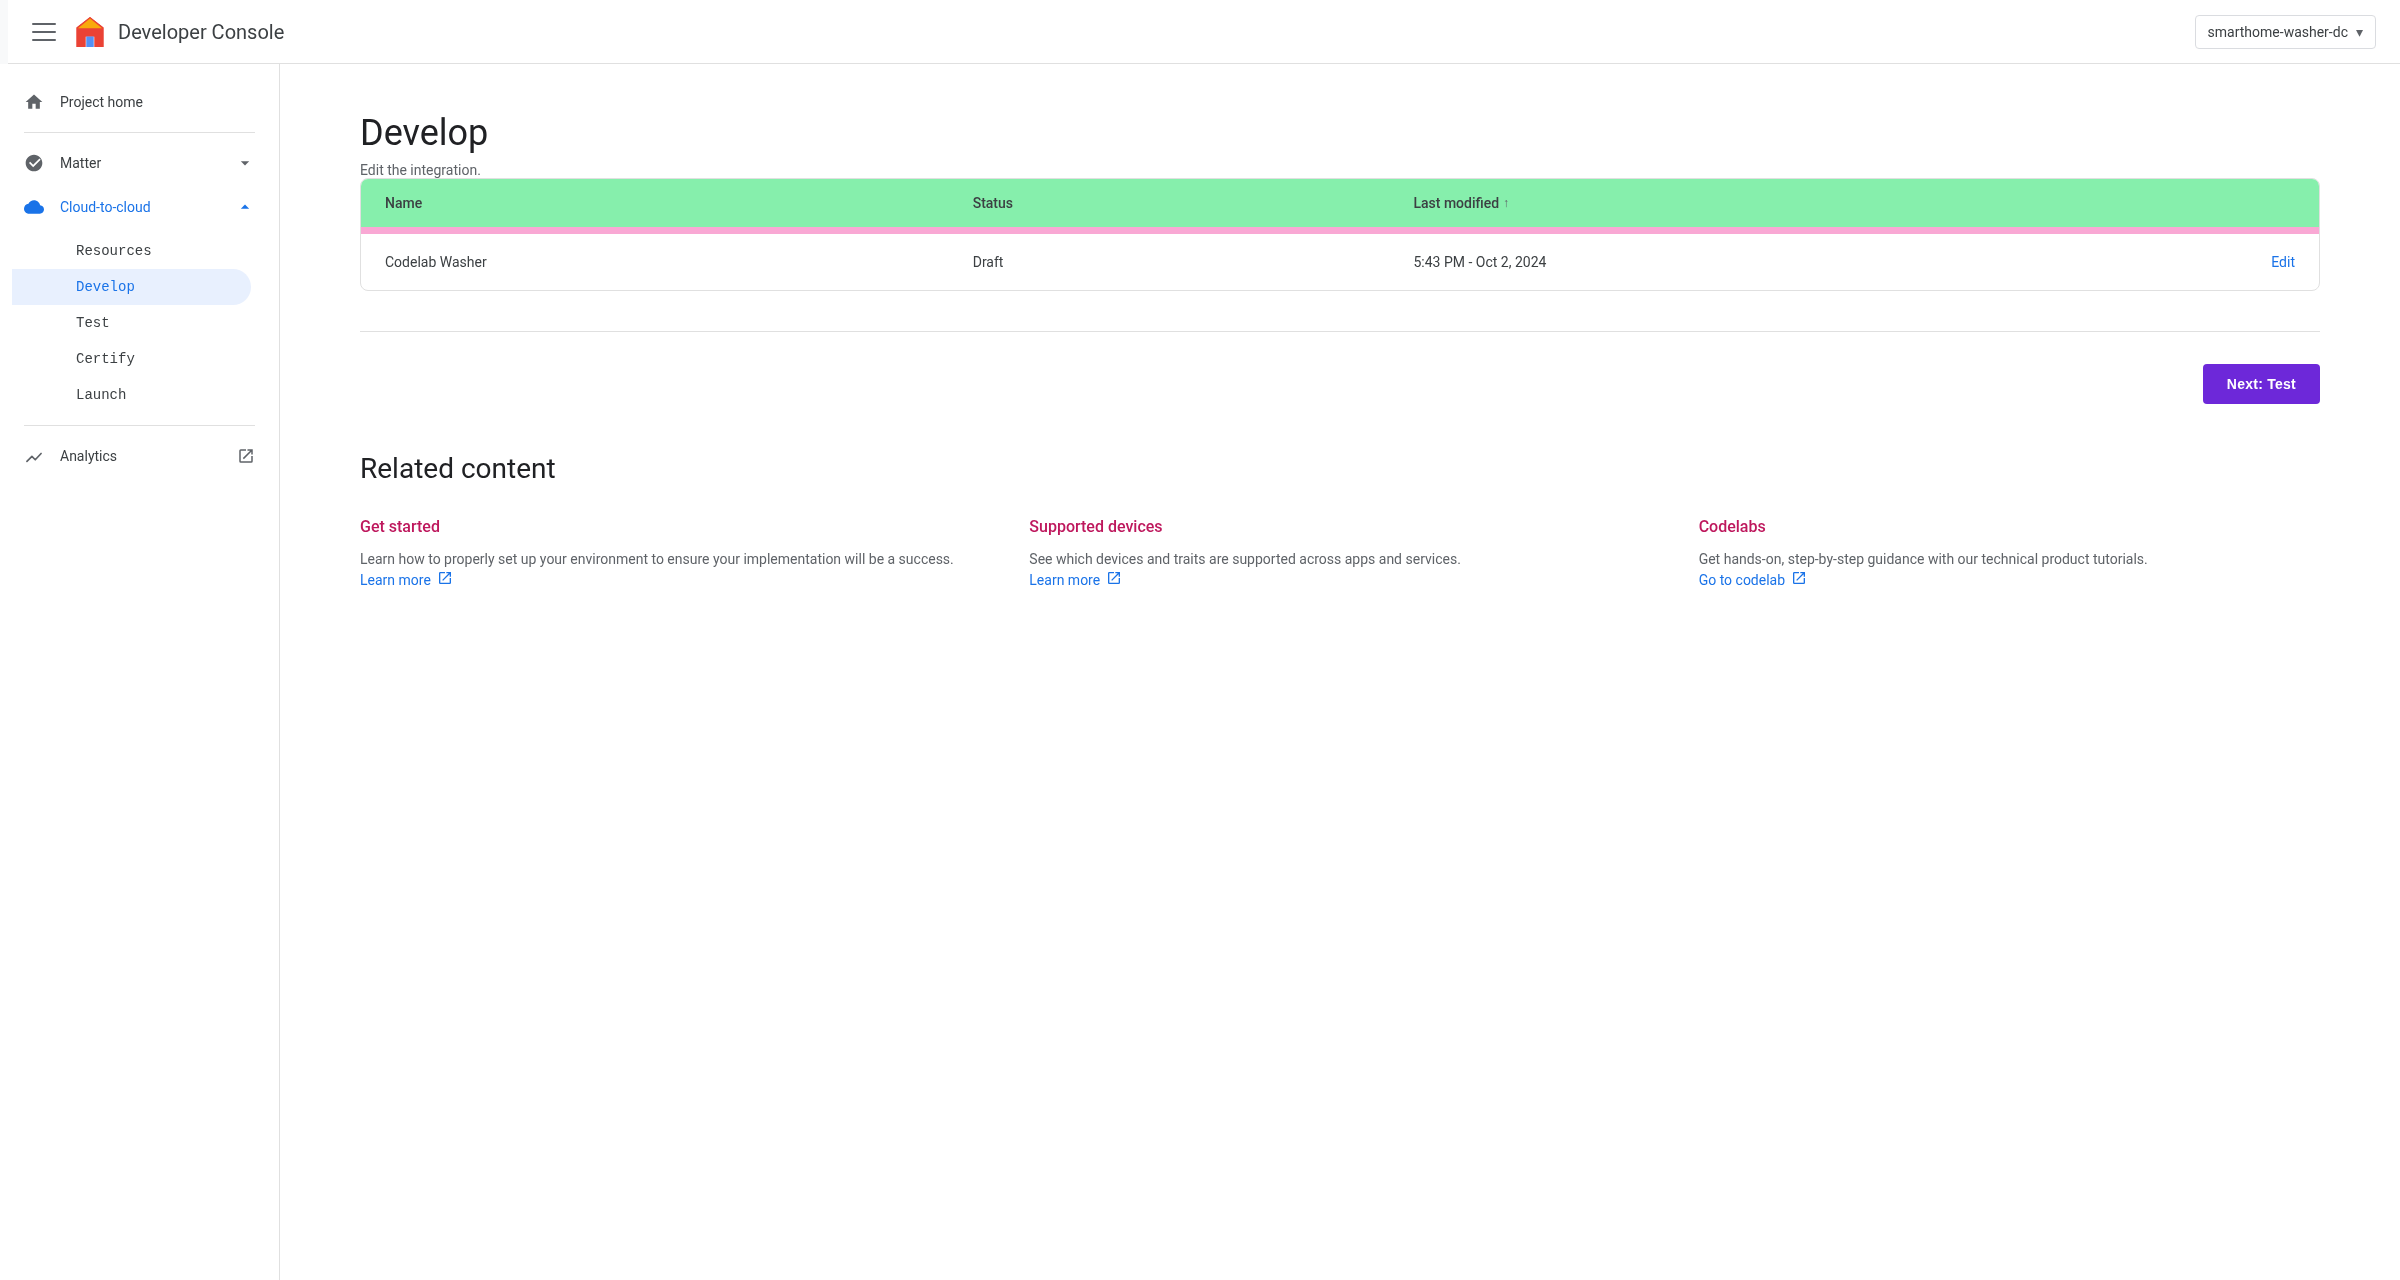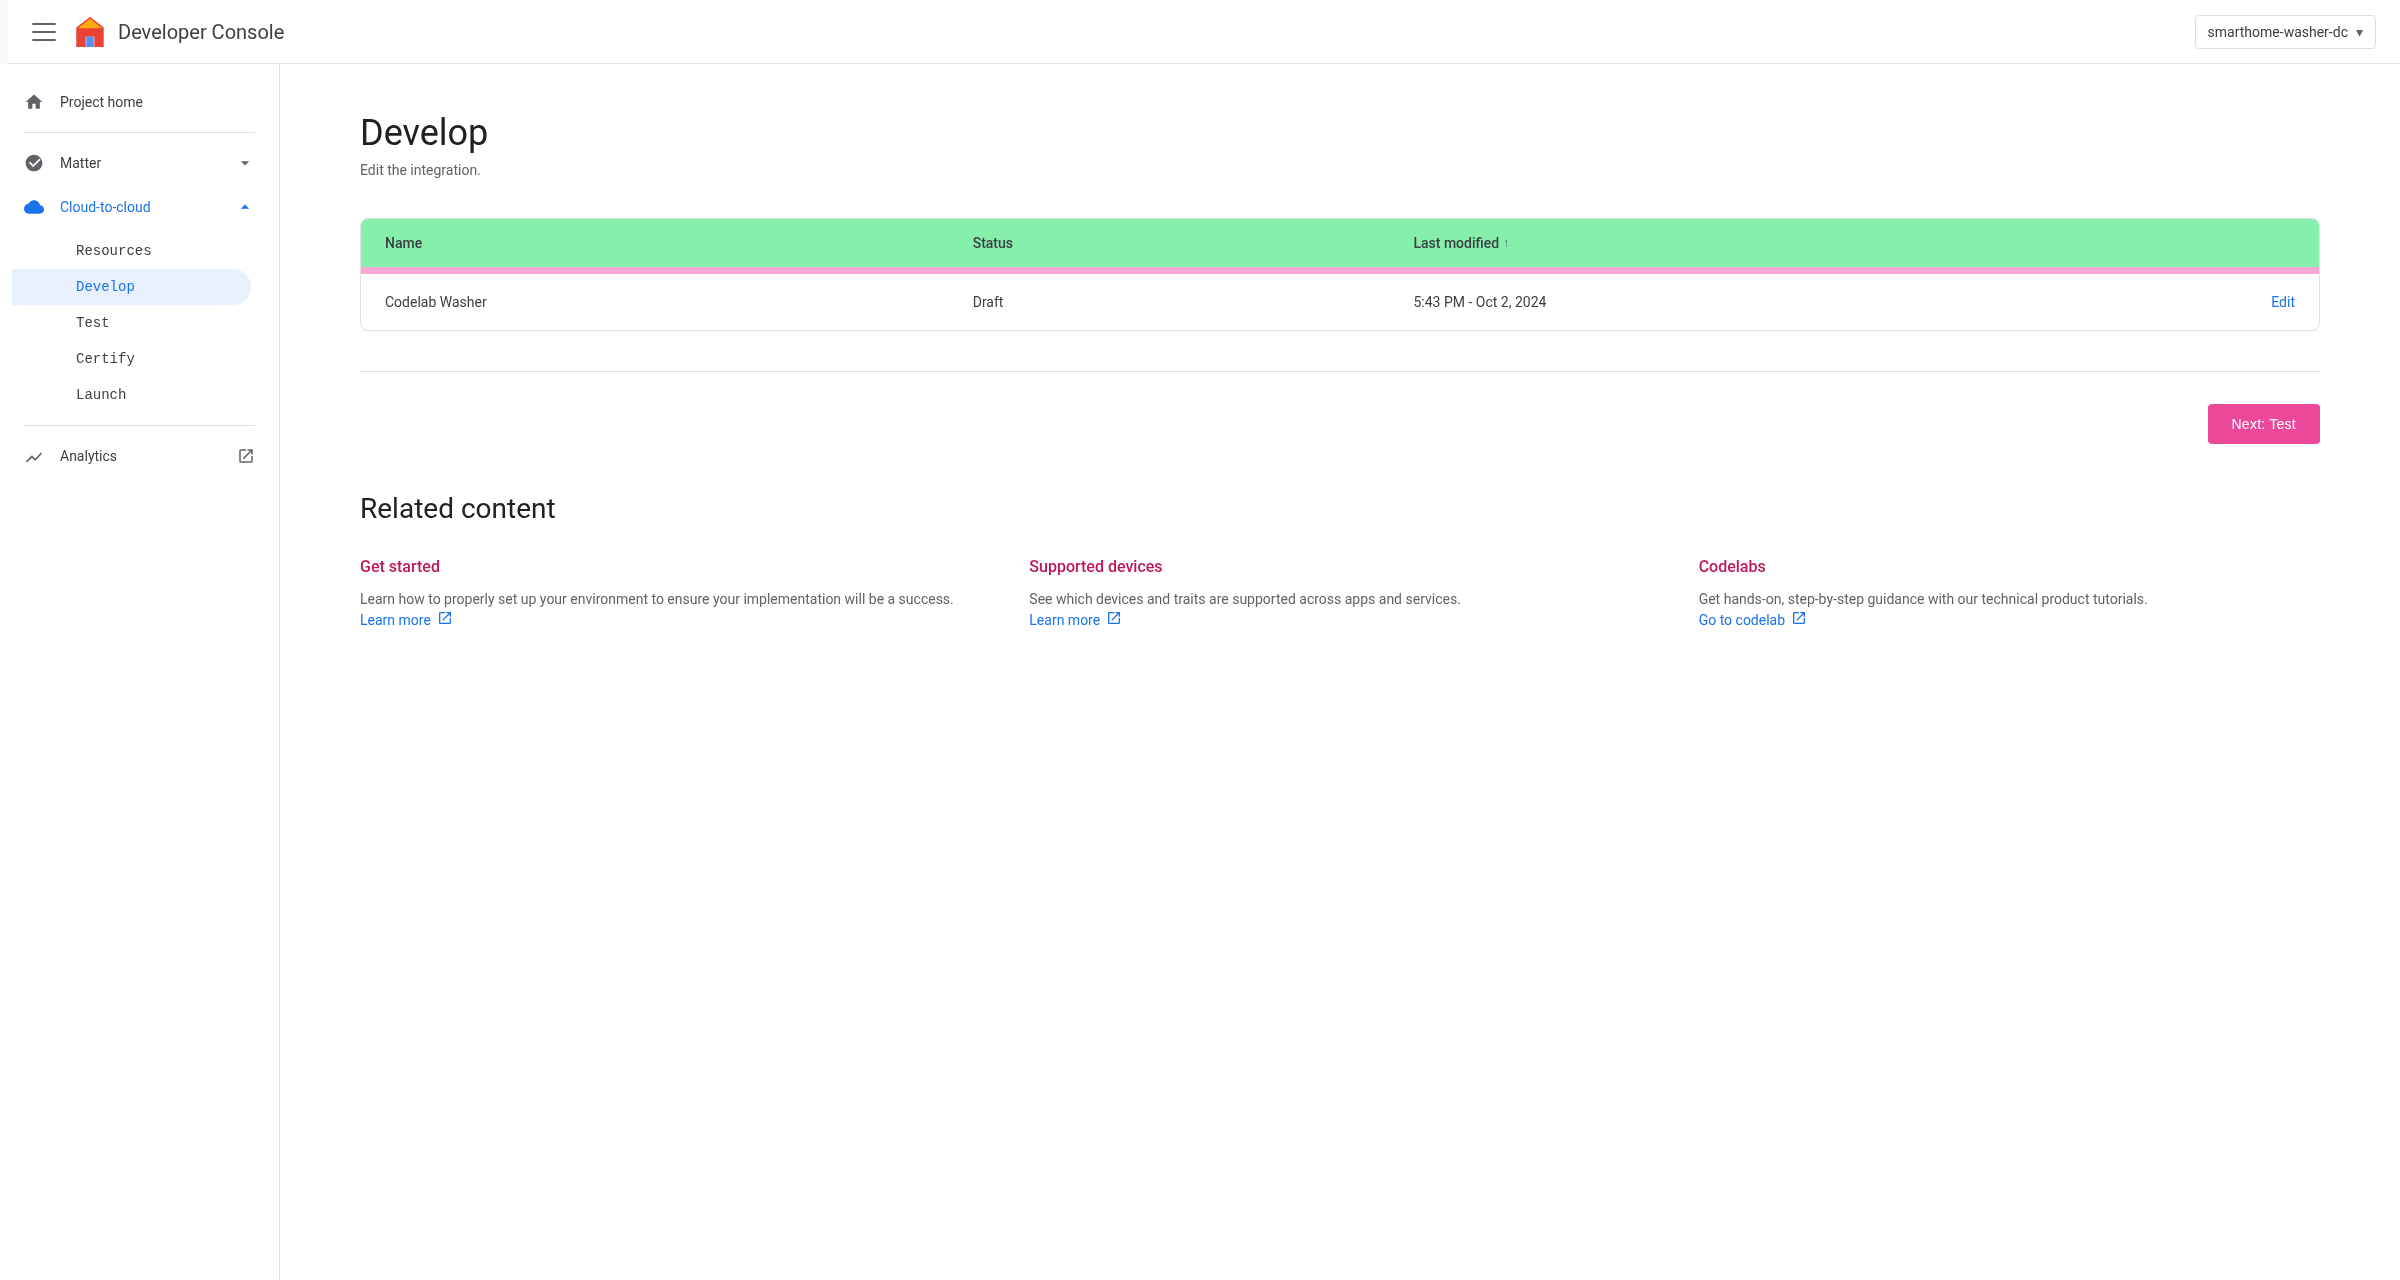--- a/index.html
+++ b/index.html
@@ -93,21 +93,20 @@
 
     .page-title {
       font-size: 36px;
       font-weight: 400;
       color: #202124;
       margin-bottom: 8px;
     }
     .page-subtitle {
       font-size: 14px;
       color: #5f6368;
-      margin-bottom: 40px;
     }
 
     
     .table-container {
       border: 1px solid #e0e0e0;
       border-radius: 8px;
       overflow: hidden;
       margin-bottom: 40px;
     }
     .table-header {
@@ -140,27 +139,27 @@
       font-size: 14px;
       cursor: pointer;
     }
 
     
     .content-divider { border: none; border-top: 1px solid #e0e0e0; margin: 32px 0; }
 
     
     .button-row { display: flex; justify-content: flex-end; margin-bottom: 48px; }
     .btn-primary {
-      background: #ec4899;
+      background: #6d28d9;
       color: #fff;
       border: none;
       border-radius: 4px;
       padding: 12px 24px;
       font-size: 14px;
-      font-weight: 400;
+      font-weight: 700;
       cursor: pointer;
       letter-spacing: 0.25px;
     }
 
     
     .related-section { margin-top: 32px; }
     .related-title { font-size: 28px; font-weight: 400; color: #202124; margin-bottom: 32px; }
     .related-grid { display: grid; grid-template-columns: 1fr 1fr 1fr; gap: 48px; }
     .related-card-title { font-size: 16px; font-weight: 500; color: #be185d; margin-bottom: 12px; }
     .related-card-desc { font-size: 14px; color: #5f6368; line-height: 1.6; }

